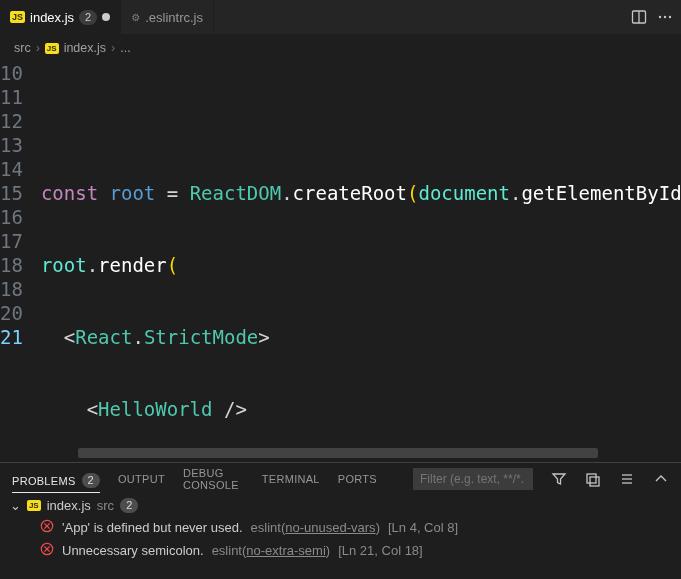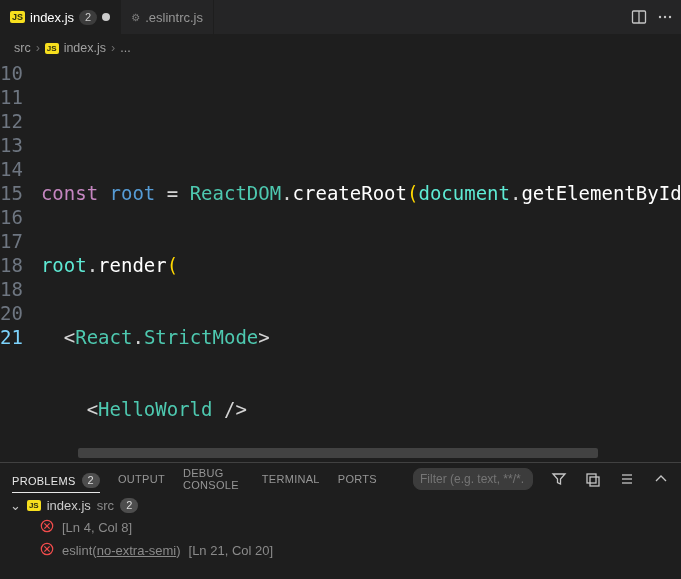--- a/index.html
+++ b/index.html
@@ -129,21 +129,21 @@
   .panel-tab { cursor:pointer; display:flex; align-items:center; gap:6px; }
   .panel-tab.active { color:#e7e7e7; border-bottom:1px solid #e7e7e7; padding-bottom:4px; margin-top:8px;}
   .badge-round {
     background:#4d4d4d; color:#dcdcdc; border-radius:9px;
     font-size:11px; padding:0 6px; line-height:15px;
   }
   .panel-tabs .spacer { flex:1; }
   .filter-box {
     background:#3c3c3c; border:1px solid #3c3c3c; color:#a0a0a0;
     height:22px; font-size:12px; padding:4px 6px; width:120px;
-    border-radius:8px;
+    border-radius:0;
   }
   .panel-body { flex:1; overflow:auto; font-size:13px; }
   .file-row {
     display:flex; align-items:center; gap:6px;
     padding:3px 10px; cursor:pointer; color:#cccccc;
   }
   .file-row .chev { color:#c5c5c5; }
   .file-row .dir { color:#8a8a8a; }
   .problem-row {
     display:flex; align-items:center; gap:8px;
@@ -277,25 +277,28 @@
       <span>index.js</span>
       <span class="dir">src</span>
       <span class="badge-round">2</span>
     </div>
     <div class="problem-row">
       <span class="err-ico"><svg viewBox="0 0 16 16">
             <circle cx="8" cy="8" r="6.5" fill="none" stroke="#f14c4c" stroke-width="1.4"></circle>
             <line x1="5" y1="5" x2="11" y2="11" stroke="#f14c4c" stroke-width="1.4"></line>
             <line x1="11" y1="5" x2="5" y2="11" stroke="#f14c4c" stroke-width="1.4"></line>
           </svg></span>
+      <span>'App' is defined but never used.</span>
+      <span class="src"><span>eslint</span>(<span class="rule">no-unused-vars</span>)</span>
       <span class="loc">[Ln 4, Col 8]</span>
     </div>
     <div class="problem-row">
       <span class="err-ico"><svg viewBox="0 0 16 16">
             <circle cx="8" cy="8" r="6.5" fill="none" stroke="#f14c4c" stroke-width="1.4"></circle>
             <line x1="5" y1="5" x2="11" y2="11" stroke="#f14c4c" stroke-width="1.4"></line>
             <line x1="11" y1="5" x2="5" y2="11" stroke="#f14c4c" stroke-width="1.4"></line>
           </svg></span>
+      <span>Unnecessary semicolon.</span>
       <span class="src"><span>eslint</span>(<span class="rule">no-extra-semi</span>)</span>
-      <span class="loc">[Ln 21, Col 20]</span>
+      <span class="loc">[Ln 21, Col 18]</span>
     </div>
   </div>
 </div>
 
 </body></html>

